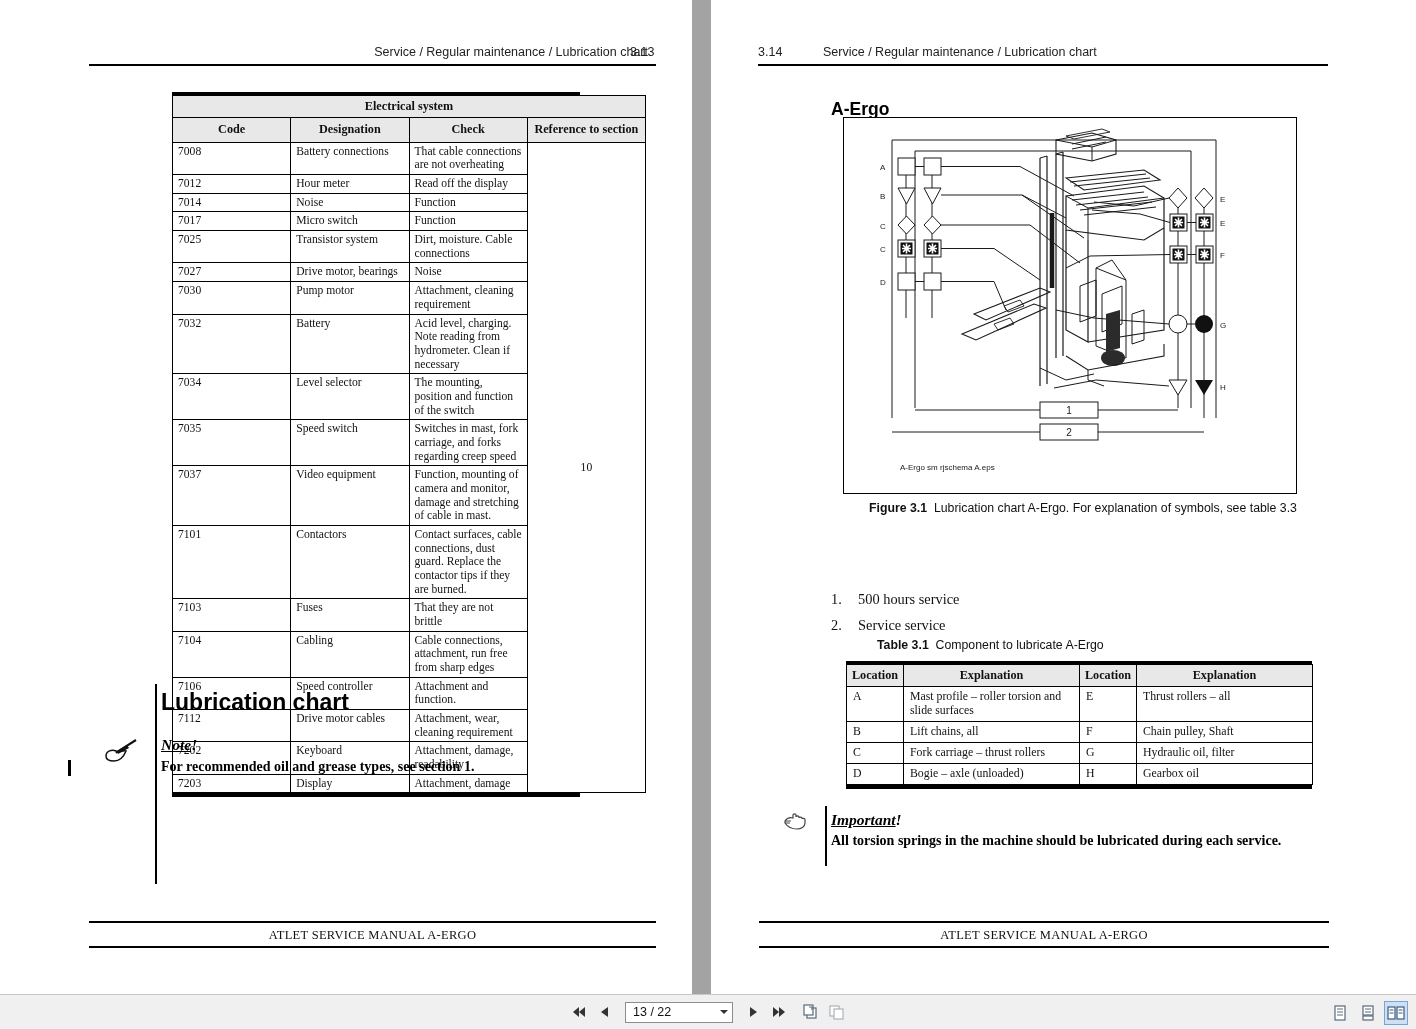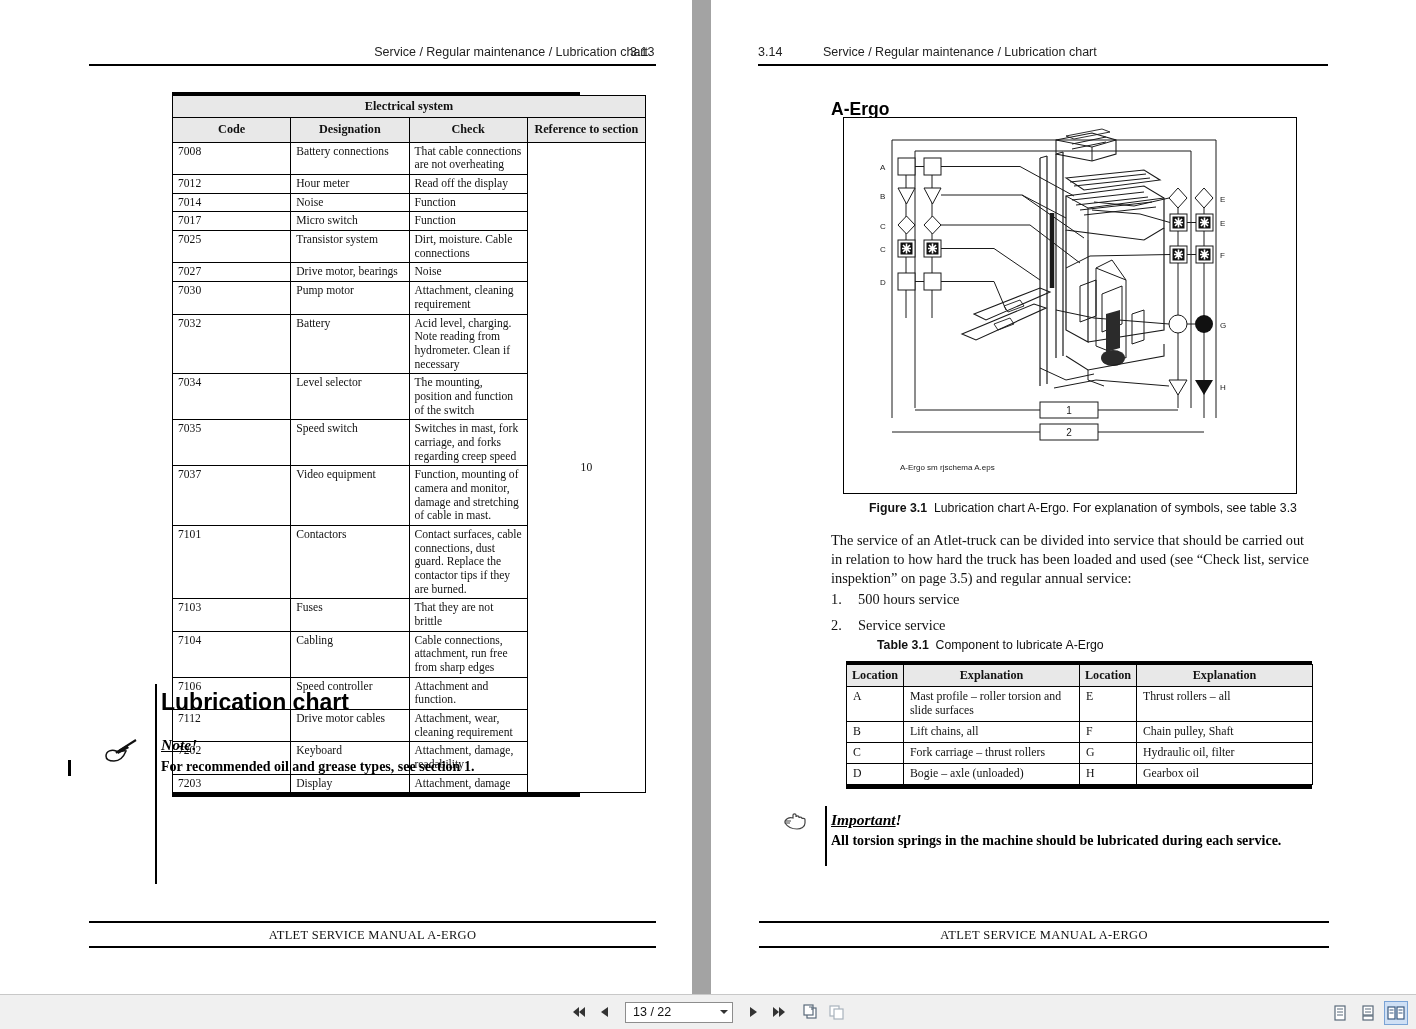--- a/index.html
+++ b/index.html
@@ -471,21 +471,20 @@
           <path d="M196 250 L222 262 L250 256" stroke-width="1"></path>
         </g>
         <text x="56" y="352" font-family="Liberation Sans, sans-serif" font-size="8" fill="#1a1a1a">A-Ergo sm   rjschema A.eps</text>
       </svg>
     </div>
 
     <div id="fig-cap" style="left:158px;">
       <b>Figure 3.1</b>&nbsp;&nbsp;<span>Lubrication chart A-Ergo. For explanation of symbols, see table 3.3</span>
     </div>
 
-    <div id="body-para" style="left:120px;">The service of an Atlet-truck can be divided into service that should be carried out in relation to how hard the truck has been loaded and used (see “Check list, service inspektion” on page 3.5) and regular annual service:</div>
 
     <div class="olist" style="left:120px; top:591px; width:300px;">
       <span class="num">1.</span>
       <span class="txt">500 hours service</span>
     </div>
     <div class="olist" style="left:120px; top:617px; width:300px;">
       <span class="num">2.</span>
       <span class="txt">Service service</span>
     </div>
 

